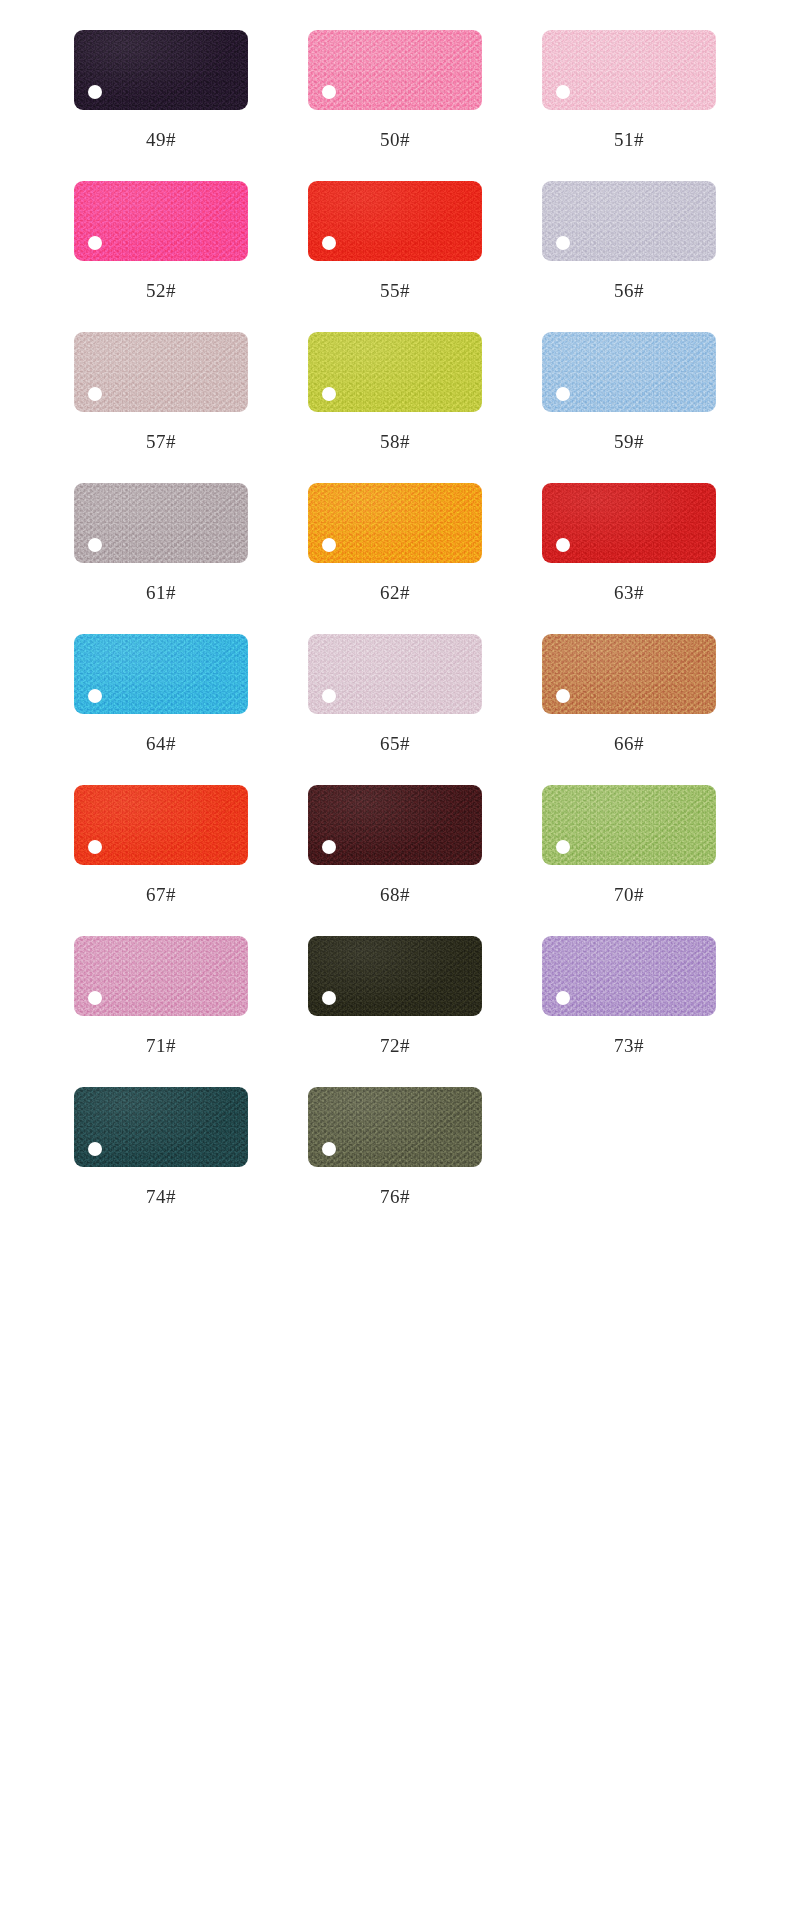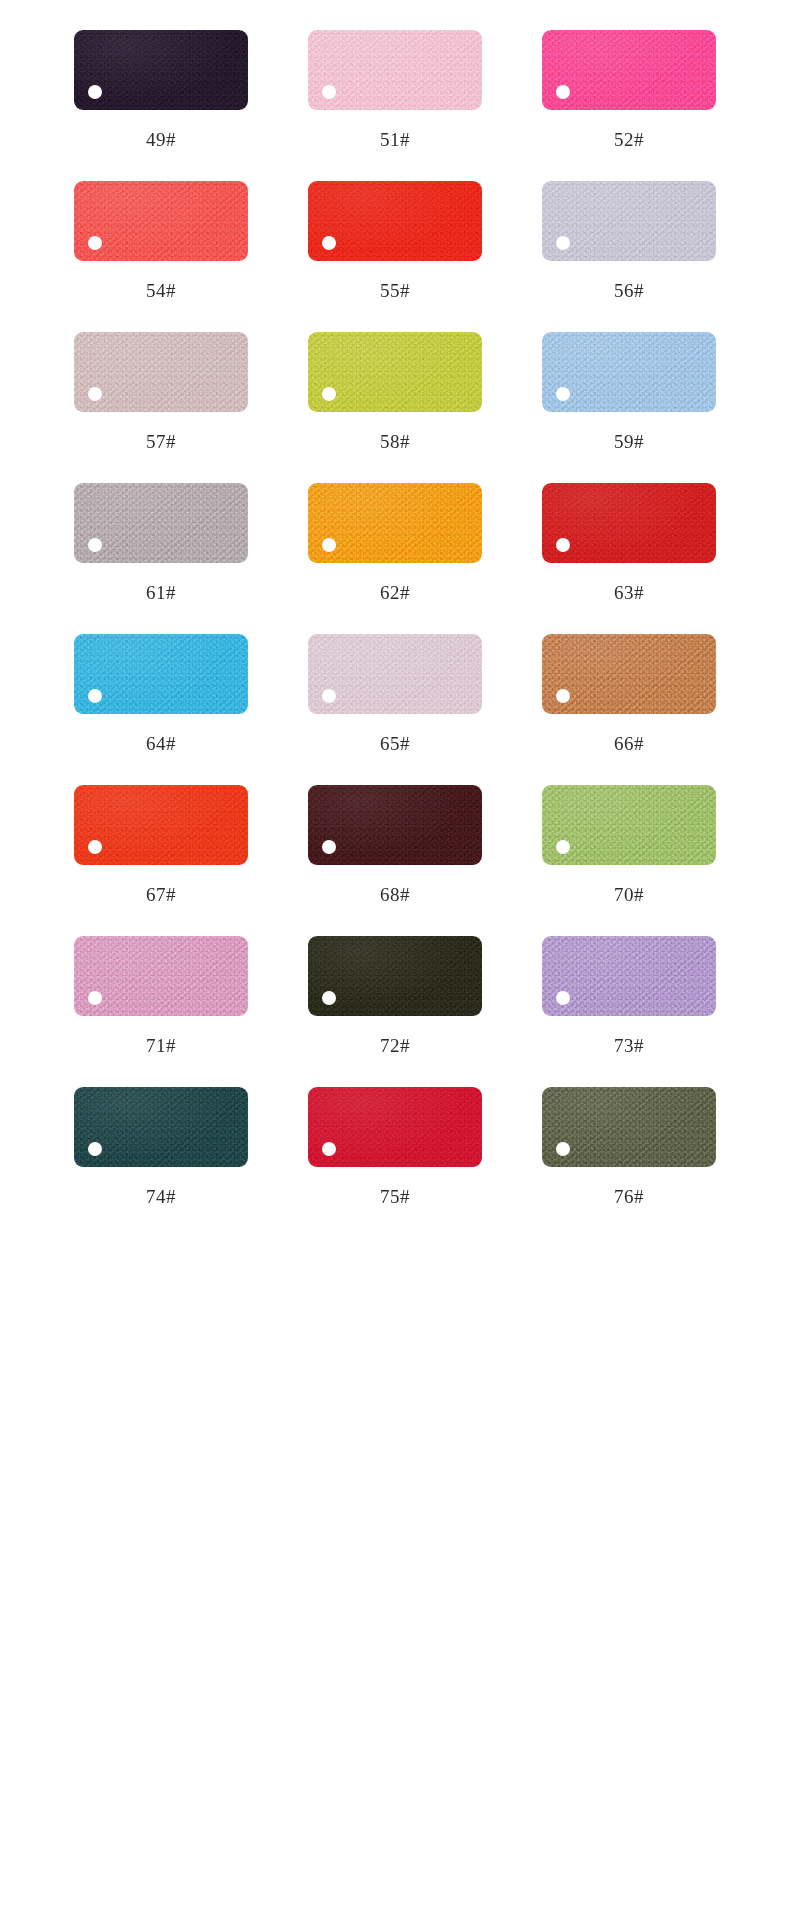--- a/index.html
+++ b/index.html
@@ -99,41 +99,41 @@
   <div class="grid">
       <div class="cell">
         <div class="swatch-wrap">
           <div class="swatch" style="background-color: rgb(33, 20, 40);"></div>
           <div class="hole"></div>
         </div>
         <div class="label">49#</div>
       </div>
       <div class="cell">
         <div class="swatch-wrap">
+          <div class="swatch" style="background-color: rgb(249, 135, 178);"></div>
+          <div class="hole"></div>
+        </div>
+        <div class="label">50#</div>
+      </div>
+      <div class="cell">
+        <div class="swatch-wrap">
           <div class="swatch" style="background-color: rgb(247, 193, 212);"></div>
           <div class="hole"></div>
         </div>
         <div class="label">51#</div>
       </div>
       <div class="cell">
         <div class="swatch-wrap">
           <div class="swatch" style="background-color: rgb(253, 69, 146);"></div>
           <div class="hole"></div>
         </div>
         <div class="label">52#</div>
       </div>
       <div class="cell">
         <div class="swatch-wrap">
-          <div class="swatch" style="background-color: rgb(248, 81, 78);"></div>
-          <div class="hole"></div>
-        </div>
-        <div class="label">54#</div>
-      </div>
-      <div class="cell">
-        <div class="swatch-wrap">
           <div class="swatch" style="background-color: rgb(238, 36, 23);"></div>
           <div class="hole"></div>
         </div>
         <div class="label">55#</div>
       </div>
       <div class="cell">
         <div class="swatch-wrap">
           <div class="swatch" style="background-color: rgb(201, 198, 214);"></div>
           <div class="hole"></div>
         </div>
@@ -243,27 +243,20 @@
           <div class="hole"></div>
         </div>
         <div class="label">73#</div>
       </div>
       <div class="cell">
         <div class="swatch-wrap">
           <div class="swatch" style="background-color: rgb(29, 65, 68);"></div>
           <div class="hole"></div>
         </div>
         <div class="label">74#</div>
-      </div>
-      <div class="cell">
-        <div class="swatch-wrap">
-          <div class="swatch" style="background-color: rgb(211, 17, 43);"></div>
-          <div class="hole"></div>
-        </div>
-        <div class="label">75#</div>
       </div>
       <div class="cell">
         <div class="swatch-wrap">
           <div class="swatch" style="background-color: rgb(90, 93, 68);"></div>
           <div class="hole"></div>
         </div>
         <div class="label">76#</div>
       </div>
     </div>
 </div>

